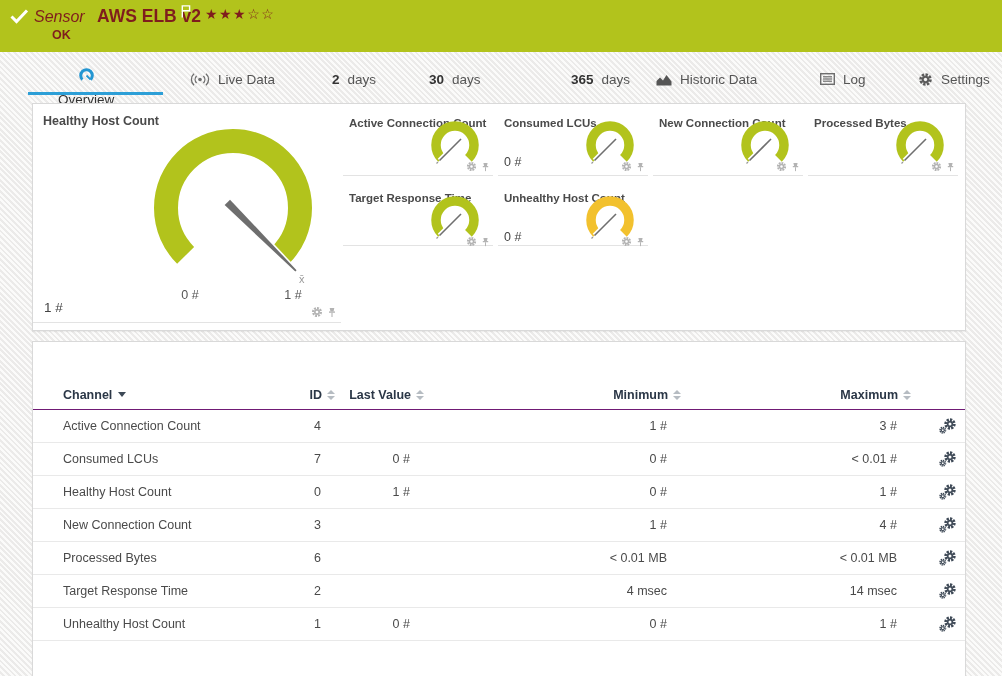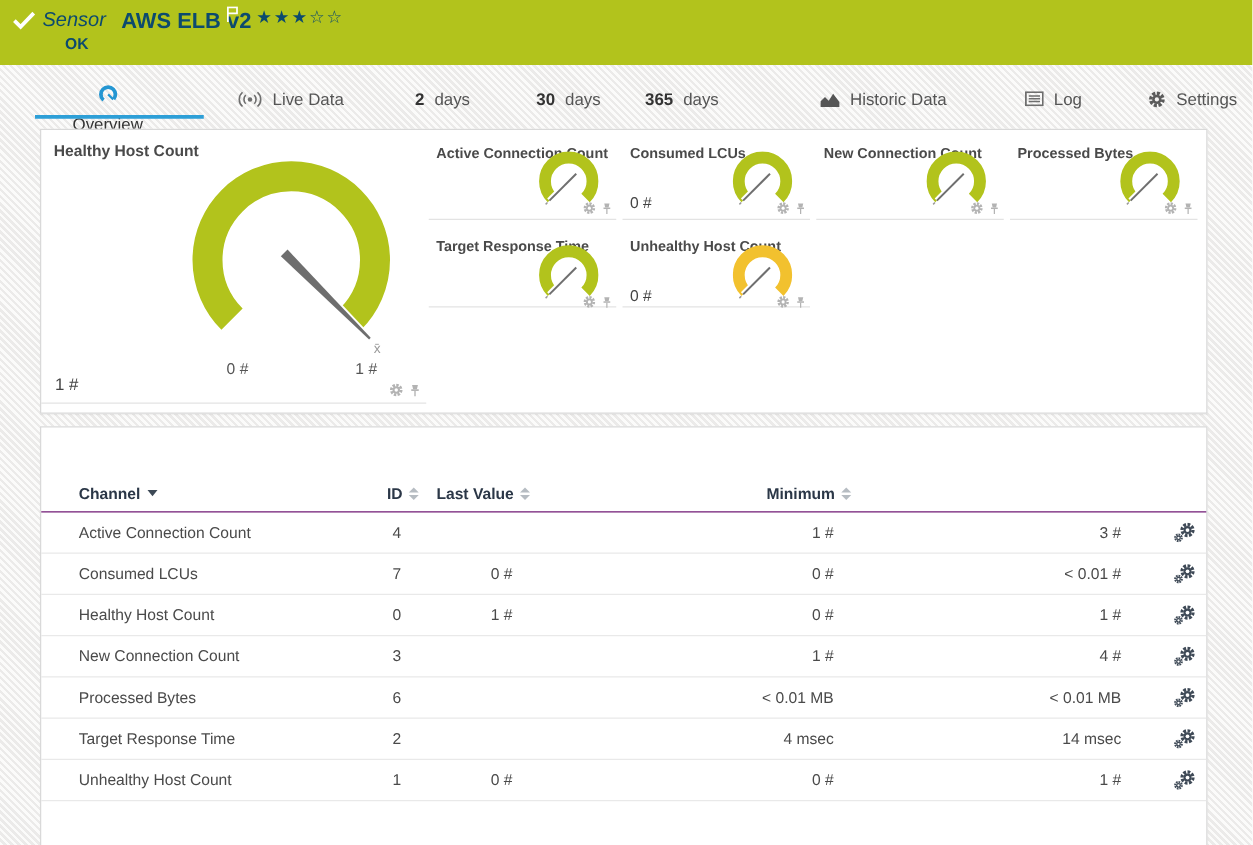--- a/index.html
+++ b/index.html
@@ -1,21 +1,21 @@
 <!DOCTYPE html>
 <html><head>
 <meta charset="utf-8">
 <style>
   * { box-sizing: border-box; margin: 0; padding: 0; }
   html,body { width:1002px; height:676px; }
   body { font-family: "Liberation Sans", "DejaVu Sans", sans-serif; }
   .page { position:relative; width:1002px; height:676px; overflow:hidden; background:#fff; }
 
   
-  .topbar { position:absolute; left:0; top:0; width:1002px; height:52px; background:#b2c31c; color:#0c4a6e; }
+  .topbar { position:absolute; left:0; top:0; width:1002px; height:52px; background:#b2c31c; color:#7f1d1d; }
   .topbar .check { position:absolute; left:10px; top:9px; }
   .sensor-type { position:absolute; left:34px; top:8px; font-style:italic; font-size:16px; }
   .sensor-name { position:absolute; left:97px; top:6px; font-weight:bold; font-size:17.5px; }
   .flag { position:absolute; left:181px; top:5px; }
   .stars { position:absolute; left:205px; top:6px; font-size:14px; letter-spacing:1.5px;
            font-family:"DejaVu Sans", sans-serif; cursor:pointer; }
   .status-ok { position:absolute; left:52px; top:28px; font-weight:bold; font-size:12.5px; }
 
   
   .content { position:absolute; left:0; top:52px; width:1002px; height:624px;
@@ -114,21 +114,21 @@
       <span>Live Data</span>
     </div>
     <div class="tab" style="left:332px">
       <span class="num">2</span>
       <span>days</span>
     </div>
     <div class="tab" style="left:429px">
       <span class="num">30</span>
       <span>days</span>
     </div>
-    <div class="tab" style="left:516px">
+    <div class="tab" style="left:571px">
       <span class="num">365</span>
       <span>days</span>
     </div>
     <div class="tab" style="left:656px">
       <svg width="16" height="13" viewBox="0 0 16 13">
         <path d="M0.5 12.5 L0.5 8 L4 4.5 L7 7.5 L10.5 2 L15.5 8.5 L15.5 12.5 Z" fill="#555"></path>
       </svg>
       <span>Historic Data</span>
     </div>
     <div class="tab" style="left:820px">
@@ -340,20 +340,27 @@
               <i class="dn"></i>
             </span>
         </div>
         <div class="col-min">
           <span>Minimum</span>
           <span class="sort">
               <i class="up"></i>
               <i class="dn"></i>
             </span>
         </div>
+        <div class="col-max">
+          <span>Maximum</span>
+          <span class="sort">
+              <i class="up"></i>
+              <i class="dn"></i>
+            </span>
+        </div>
         <div class="col-gear"></div>
       </div>
 
       <div class="trow">
         <div class="col-channel">Active Connection Count</div>
         <div class="col-id">4</div>
         <div class="col-last"></div>
         <div class="col-min">1 #</div>
         <div class="col-max">3 #</div>
         <div class="col-gear">

